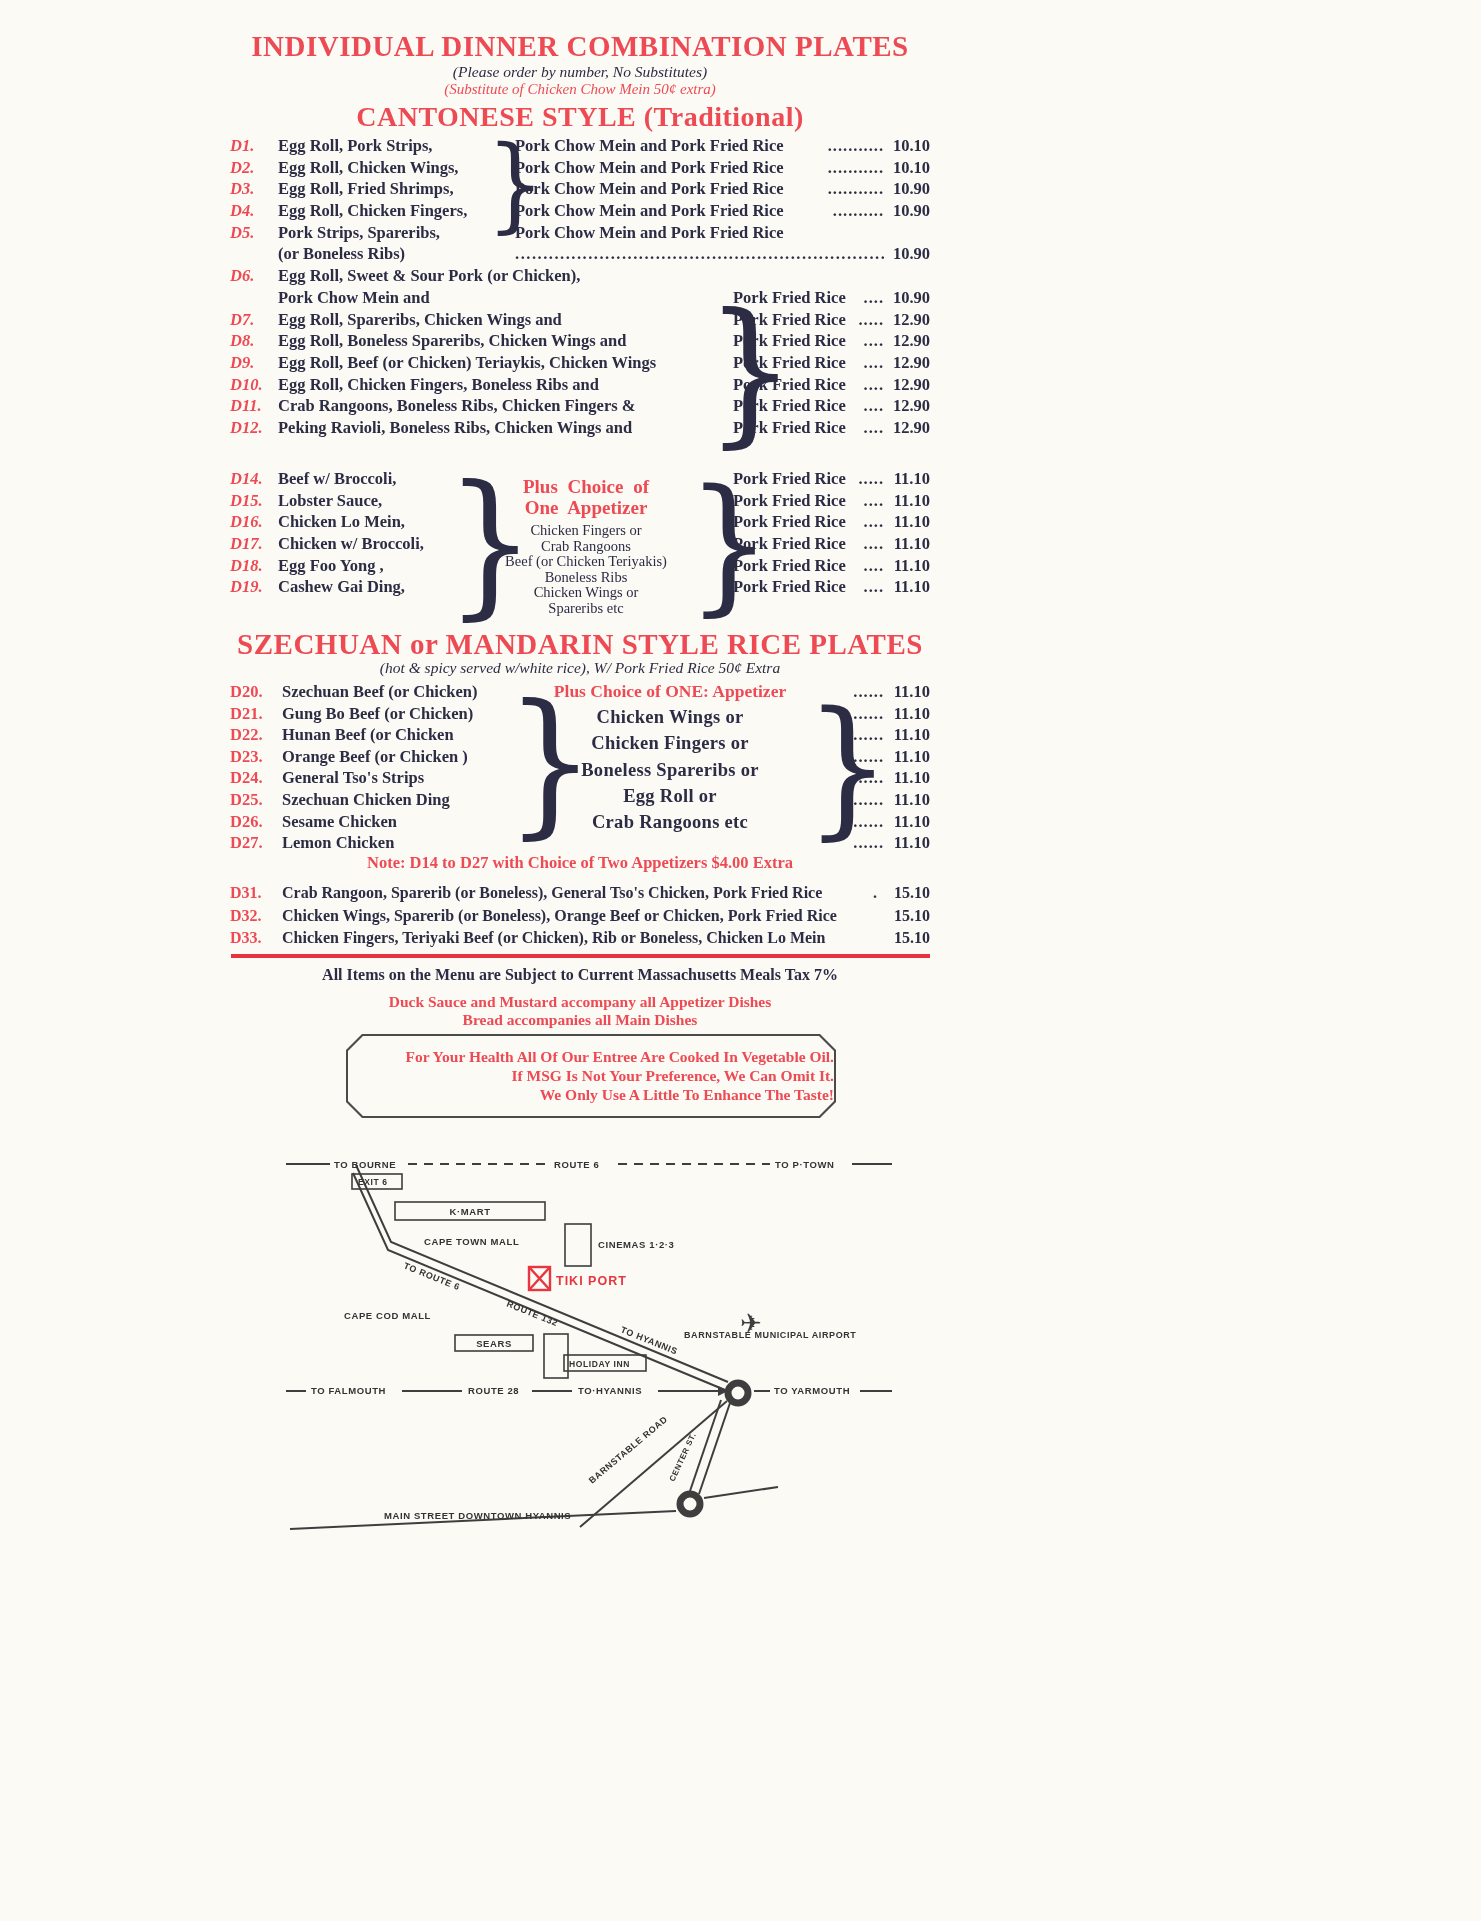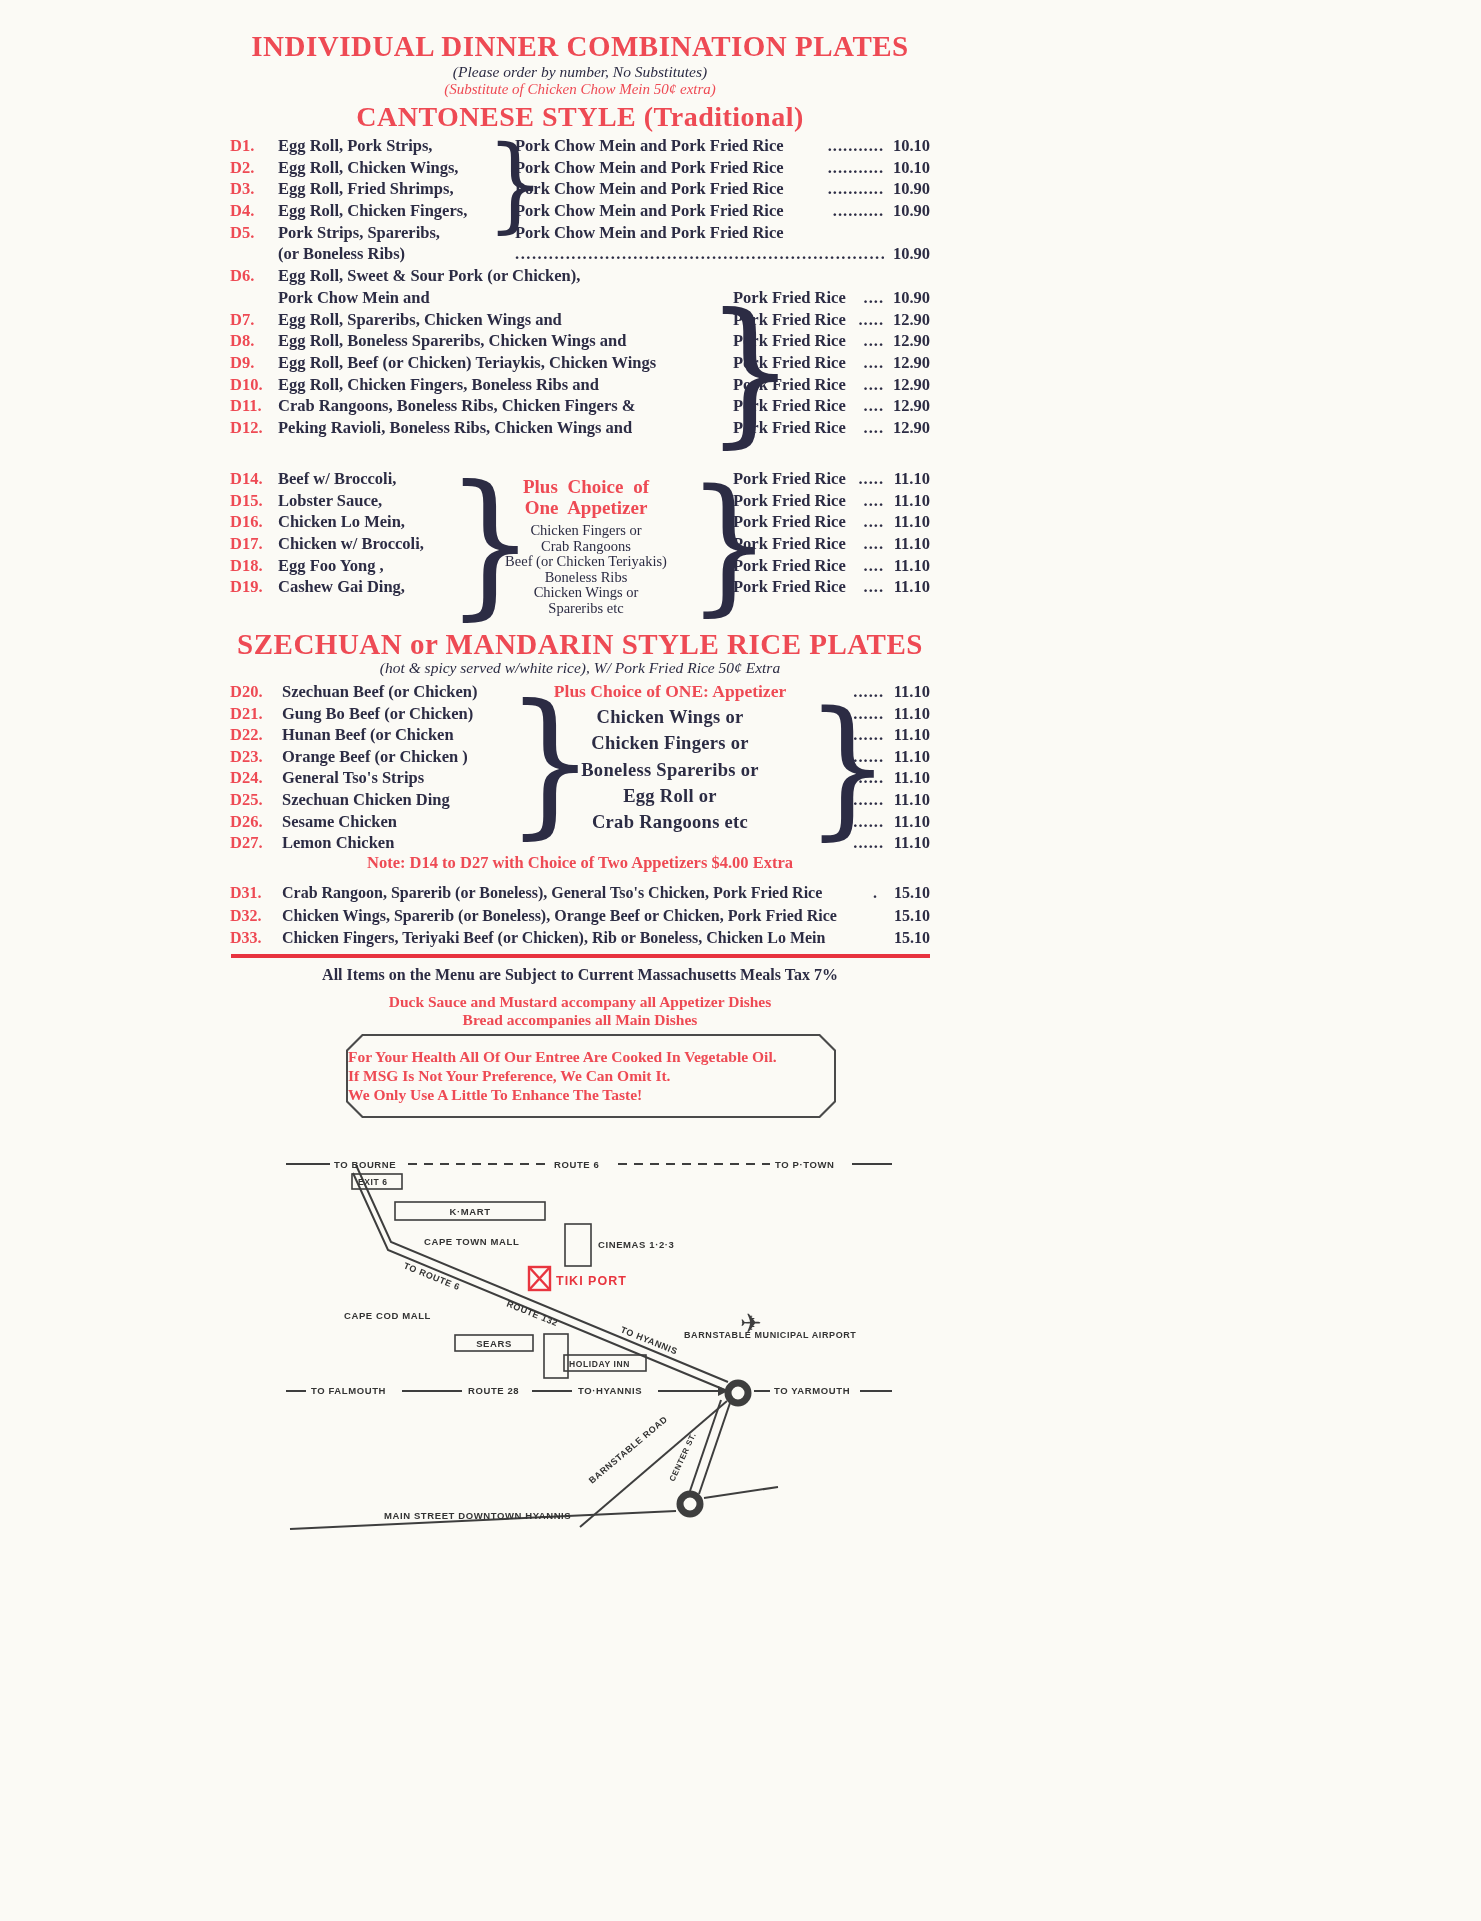--- a/index.html
+++ b/index.html
@@ -14,21 +14,21 @@
   .red { color:#ee4a54; }
   .h1 { font-size:29px; font-weight:bold; letter-spacing:0.5px; }
   .itnote { font-style:italic; font-size:15.5px; font-weight:500; }
 
   .stack { position:absolute; display:flex; flex-direction:column; }
   .rows { display:contents; }
   .row {
     display:flex; align-items:baseline; height:21.7px; line-height:21.7px;
     font-size:16.5px; font-weight:bold; white-space:nowrap;
   }
-  .num  { width:48px; flex:none; color:#ee4a54; }
+  .num  { width:48px; flex:none; color:#ee4a54;font-style:italic; }
   .num52{ width:52px; flex:none; color:#ee4a54; }
   .nameA{ width:237px; flex:none; }
   .nameF{ flex:1; }
   .sp   { flex:1; }
   .sidecol { width:197px; flex:none; display:flex; align-items:baseline; }
   .price { width:46px; flex:none; text-align:right; }
   .dots { margin-left:4px; letter-spacing:1px; }
   .dotfill { flex:1; overflow:hidden; white-space:nowrap; letter-spacing:1.5px; }
 
   .brace {
@@ -58,21 +58,21 @@
   .sauce { position:absolute; left:230px; top:993px; width:700px; text-align:center; font-weight:bold; font-size:15.5px; color:#ee4a54; }
   .breadl{ position:absolute; left:230px; top:1011px; width:700px; text-align:center; font-weight:bold; font-size:15.5px; color:#ee4a54; }
 
   .plaque {
     position:absolute; left:346px; top:1034px; width:490px; height:84px; background:#4a4a4a;
     clip-path:polygon(16px 0,474px 0,490px 16px,490px 68px,474px 84px,16px 84px,0 68px,0 16px);
   }
   .plaque-inner {
     position:absolute; inset:2px; background:#fbfaf5;
     clip-path:polygon(15px 0,471px 0,486px 15px,486px 65px,471px 80px,15px 80px,0 65px,0 15px);
-    display:flex; flex-direction:column; justify-content:center; gap:1px; text-align:left;
+    display:flex; flex-direction:column; justify-content:center; gap:1px; text-align:right;
   }
   .healthline { color:#ee4a54; font-weight:bold; font-size:15.5px; line-height:18px; }
 </style>
 </head>
 <body>
 
 <div class="page">
 
   <div class="abs center itnote" style="left:230px;top:63px;width:700px;">(Please order by number, No Substitutes)</div>
   <div class="abs center h1 red" style="left:230px;top:30px;width:700px;">INDIVIDUAL DINNER COMBINATION PLATES</div>

